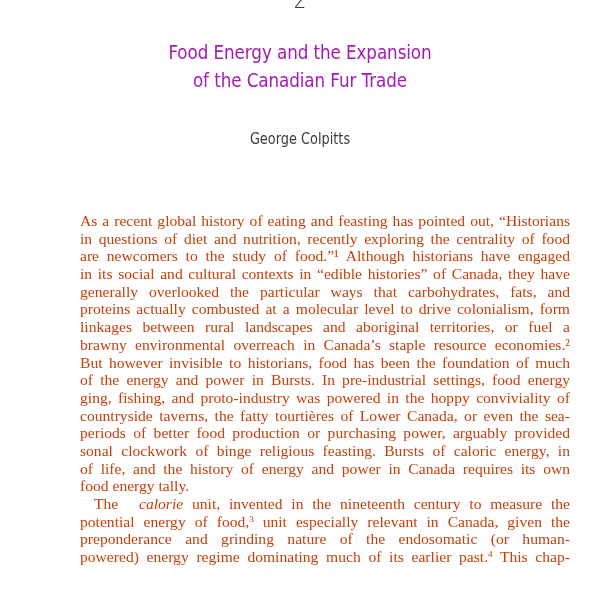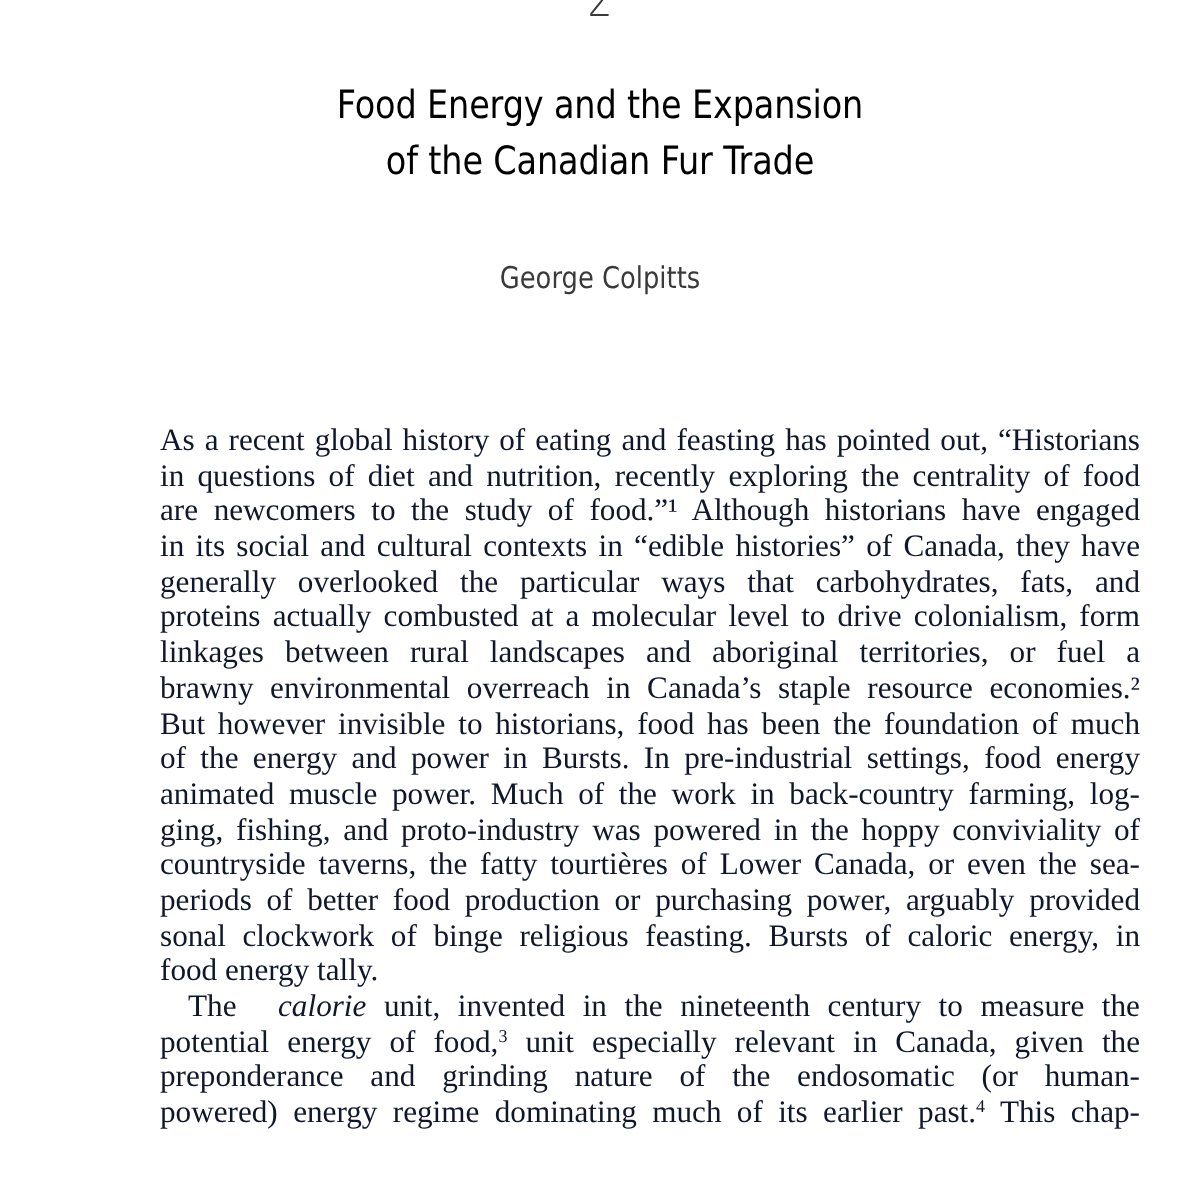--- a/index.html
+++ b/index.html
@@ -28,21 +28,21 @@
     }
     .chapter-title {
       position: absolute;
       top: 39px;
       left: 0;
       width: 600px;
       text-align: center;
       font-family: "DejaVu Sans", sans-serif;
       font-size: 19.5px;
       line-height: 28px;
-      color: #000000;
+      color: #a21caf;
       letter-spacing: -0.1px;
     }
     .chapter-title span {
       display: block;
       transform: scaleX(0.86);
     }
     .author {
       position: absolute;
       top: 130px;
       left: 0;
@@ -54,21 +54,21 @@
       transform: scaleX(0.86);
     }
     .body-text {
       position: absolute;
       top: 212px;
       left: 80px;
       width: 490px;
       font-family: "Liberation Serif", serif;
       font-size: 15.6px;
       line-height: 17.7px;
-      color: #0f172a;
+      color: #c2410c;
     }
     .line {
       display: block;
       white-space: nowrap;
       text-align: justify;
       text-align-last: justify;
       height: 17.7px;
     }
     .line.last {
       text-align-last: left;
@@ -100,25 +100,25 @@
     <span class="line">As a recent global history of eating and feasting has pointed out, “Historians</span>
     <span class="line">in questions of diet and nutrition, recently exploring the centrality of food</span>
     <span class="line">are newcomers to the study of food.”¹ Although historians have engaged</span>
     <span class="line">in its social and cultural contexts in “edible histories” of Canada, they have</span>
     <span class="line">generally overlooked the particular ways that carbohydrates, fats, and</span>
     <span class="line">proteins actually combusted at a molecular level to drive colonialism, form</span>
     <span class="line">linkages between rural landscapes and aboriginal territories, or fuel a</span>
     <span class="line">brawny environmental overreach in Canada’s staple resource economies.²</span>
     <span class="line">But however invisible to historians, food has been the foundation of much</span>
     <span class="line">of the energy and power in Bursts. In pre-industrial settings, food energy</span>
-    <span class="line">animated muscle power. Much of the work in back-country farming, log-</span>
     <span class="line">ging, fishing, and proto-industry was powered in the hoppy conviviality of</span>
     <span class="line">countryside taverns, the fatty tourtières of Lower Canada, or even the sea-</span>
     <span class="line">periods of better food production or purchasing power, arguably provided</span>
     <span class="line">sonal clockwork of binge religious feasting. Bursts of caloric energy, in</span>
+    <span class="line">of life, and the history of energy and power in Canada requires its own</span>
     <span class="line last">food energy tally.</span>
   </div>
   <div>
     <span class="line indent"><span>The </span><em>calorie</em><span> unit, invented in the nineteenth century to measure the</span></span>
     <span class="line"><span>potential energy of food,</span><sup>3</sup><span> unit especially relevant in Canada, given the</span></span>
     <span class="line">preponderance and grinding nature of the endosomatic (or human-</span>
     <span class="line"><span>powered) energy regime dominating much of its earlier past.</span><sup>4</sup><span> This chap-</span></span>
   </div>
 </div>
 

